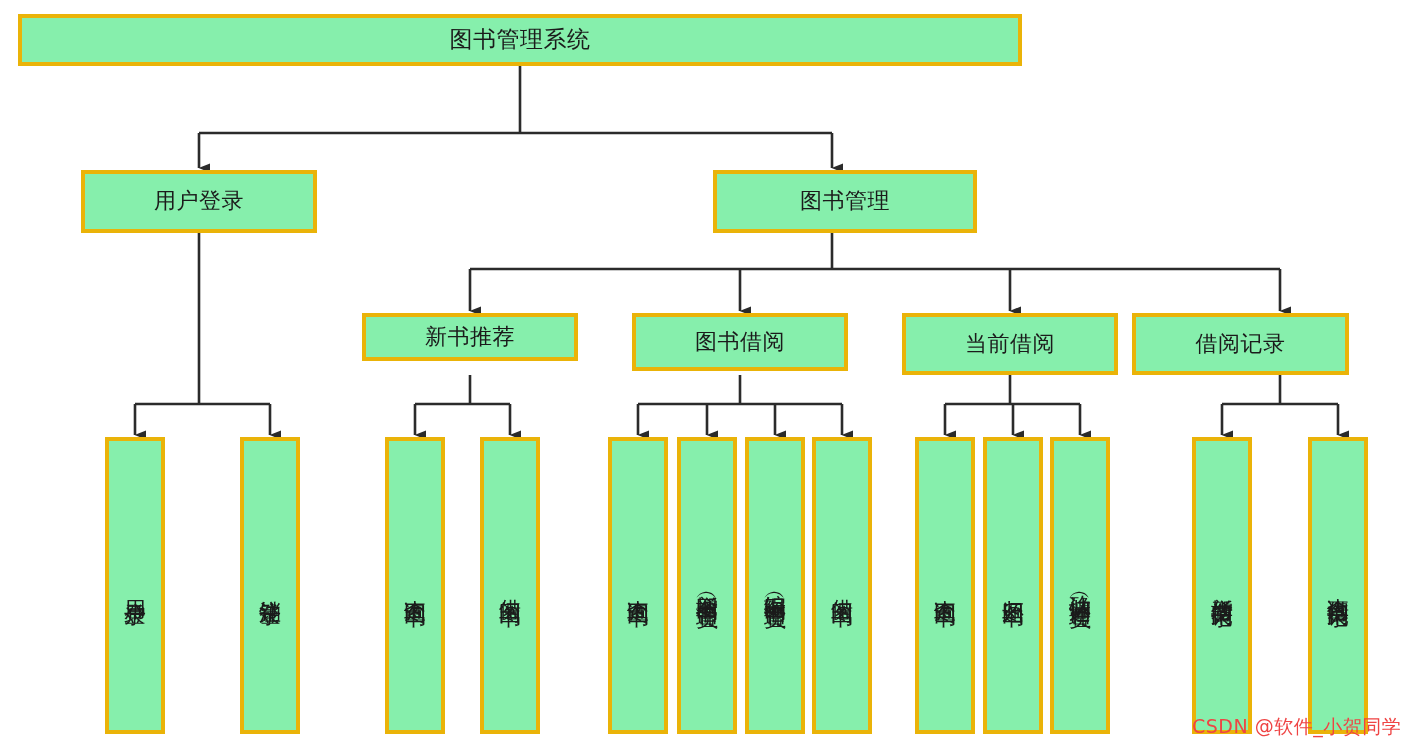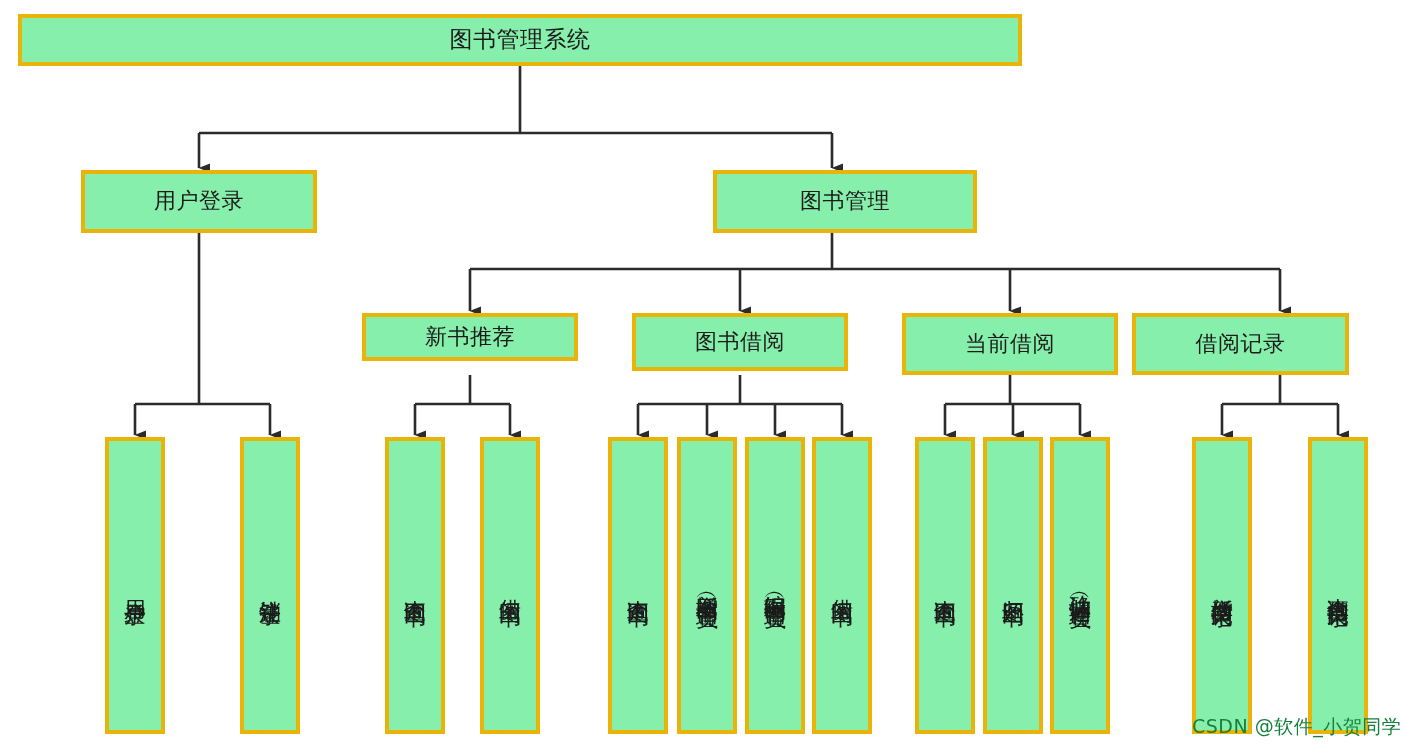--- a/index.html
+++ b/index.html
@@ -52,21 +52,21 @@
     writing-mode: vertical-rl;
     text-orientation: upright;
     font-size: 22px;
     letter-spacing: 2px;
     line-height: 1;
   }
   .node.root .lbl { font-size: 23px; }
   .watermark {
     position: absolute;
     font-size: 19px;
-    color: #15803d;
+    color: #ef4444;
     white-space: nowrap;
     letter-spacing: 0.5px;
   }
 </style>
 </head>
 <body>
 
 <div id="canvas">
 
   <svg id="edges" viewBox="0 0 1405 747" xmlns="http://www.w3.org/2000/svg">

